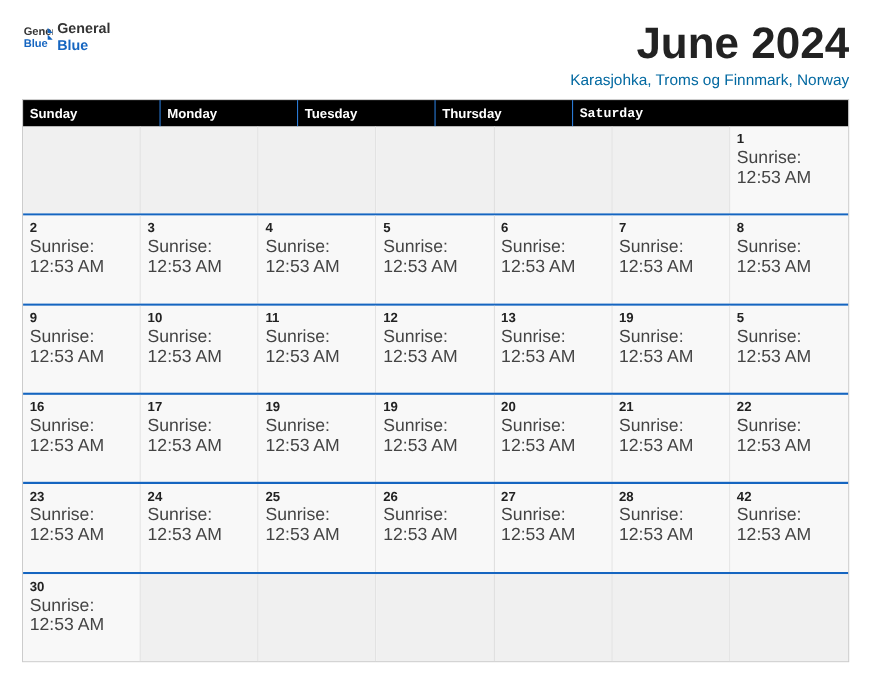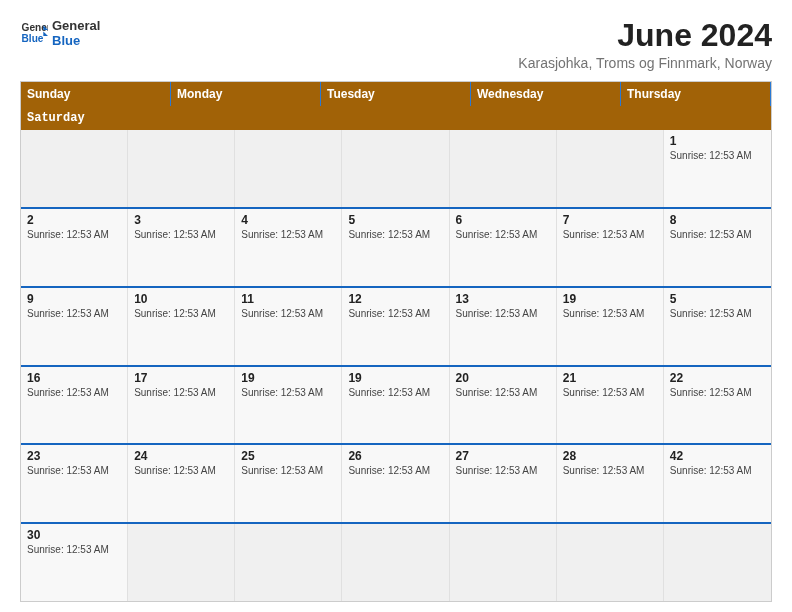--- a/index.html
+++ b/index.html
@@ -29,41 +29,41 @@
       gap: 4px;
     }
     .logo-icon {
       width: 28px;
       height: 28px;
     }
     .title-area {
       text-align: right;
     }
     .calendar-title {
-      font-size: 32px;
+      font-size: 40px;
       font-weight: bold;
       color: #222;
       line-height: 1.1;
     }
     .calendar-subtitle {
       font-size: 14px;
-      color: #737373;
+      color: #0369a1;
       margin-top: 2px;
       text-align: right;
     }
     .calendar {
       flex: 1;
       display: flex;
       flex-direction: column;
       border: 1px solid #ccc;
     }
     .cal-header {
       display: grid;
-      grid-template-columns: repeat(5, 1fr);
-      background: #a16207;
+      grid-template-columns: repeat(6, 1fr);
+      background: #000000;
     }
     .cal-header-cell {
       color: #fff;
       font-size: 12px;
       font-weight: bold;
       padding: 5px 6px;
       text-align: left;
       border-right: 1px solid #2979d4;
     }
     .cal-header-cell:last-child {
@@ -98,21 +98,21 @@
     .cal-cell.empty {
       background: #f0f0f0;
     }
     .day-number {
       font-size: 12px;
       font-weight: bold;
       color: #222;
       margin-bottom: 2px;
     }
     .sunrise-text {
-      font-size: 10px;
+      font-size: 16px;
       color: #444;
     }
     .last-row .cal-cell {
       min-height: 58px;
     }
   </style>
 </head>
 <body>
 
 <div class="page">
@@ -133,21 +133,20 @@
       <div class="calendar-title">June 2024</div>
       <div class="calendar-subtitle">Karasjohka, Troms og Finnmark, Norway</div>
     </div>
   </div>
 
   <div class="calendar">
     <div class="cal-header">
     <div class="cal-header-cell">Sunday</div>
         <div class="cal-header-cell">Monday</div>
         <div class="cal-header-cell">Tuesday</div>
-        <div class="cal-header-cell">Wednesday</div>
         <div class="cal-header-cell">Thursday</div>
         <div class="cal-header-cell">Saturday</div>
       </div>
     <div class="cal-body">
     <div class="cal-row">
           <div class="cal-cell empty"></div>
           <div class="cal-cell empty"></div>
           <div class="cal-cell empty"></div>
           <div class="cal-cell empty"></div>
           <div class="cal-cell empty"></div>

